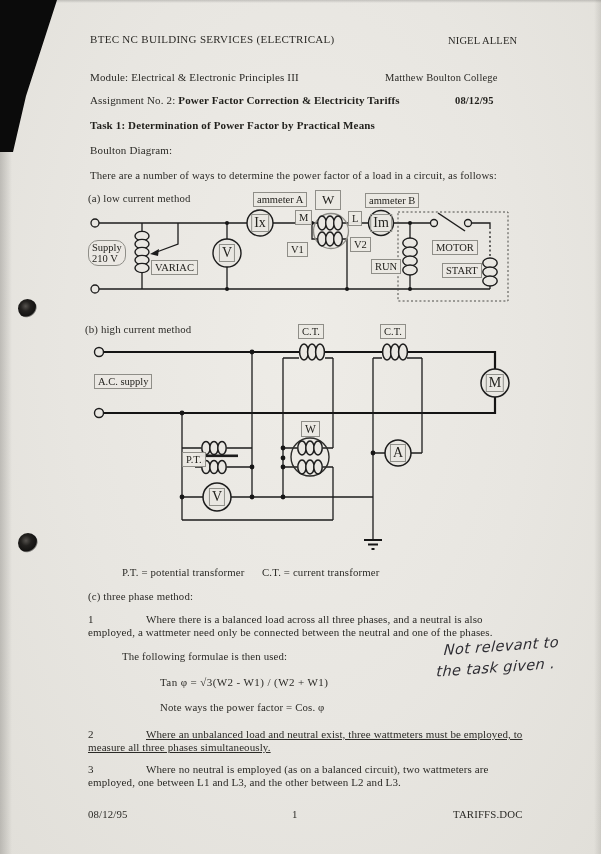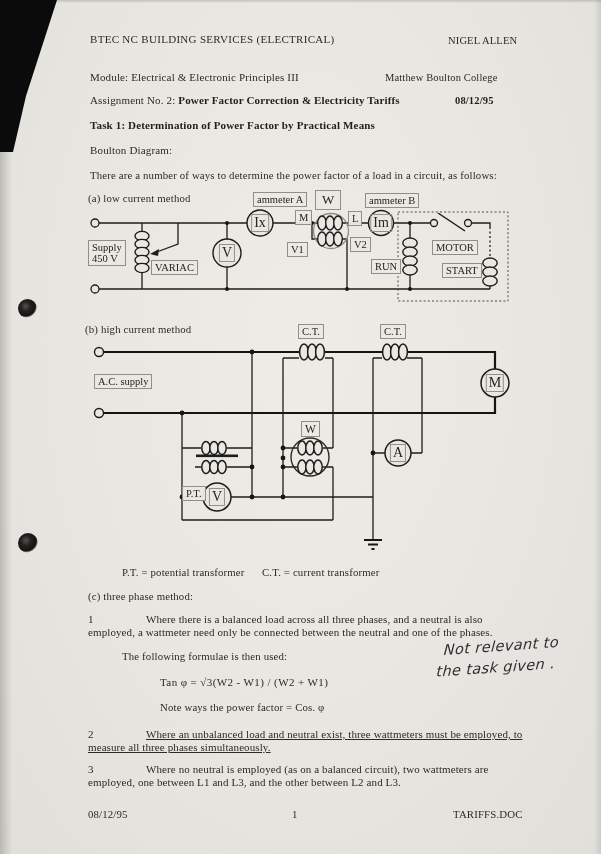--- a/index.html
+++ b/index.html
@@ -136,23 +136,23 @@
   <span class="lbl" style="left:168px;top:4px;">ammeter A</span>
   <span class="lbl lblW" style="left:230px;top:2px;">W</span>
   <span class="lbl" style="left:280px;top:5px;text-align:center;">ammeter B</span>
   <span class="lbl" style="left:210px;top:22px;">M</span>
   <span class="lbl" style="left:263px;top:23px;">L</span>
   <span class="lbl" style="left:202px;top:54px;">V1</span>
   <span class="lbl" style="left:265px;top:49px;">V2</span>
   <span class="lbl" style="left:286px;top:71px;">RUN</span>
   <span class="lbl" style="left:347px;top:52px;">MOTOR</span>
   <span class="lbl" style="left:357px;top:75px;">START</span>
-  <span class="lbl" style="left:3px;top:52px;">
+  <span class="lbl" style="left:3px;top:52px;border-radius:10px;">
       <span style="display:block;">Supply</span>
-      <span style="display:block;">450 V</span>
+      <span style="display:block;">210 V</span>
     </span>
   <span class="lbl" style="left:66px;top:72px;">VARIAC</span>
   <span class="clbl" style="left:142px;top:65px;">V</span>
   <span class="clbl" style="left:175px;top:35px;">Ix</span>
   <span class="clbl" style="left:296px;top:35px;">Im</span>
 </div>
 
 <div class="txt" style="left:85px;top:323px;font-size:10.8px;">(b) high current method</div>
 
 <div class="circ" style="left:85px;top:320px;width:432px;height:238px;">
@@ -231,21 +231,21 @@
       <circle cx="97" cy="177" r="2.4"></circle>
         <circle cx="167" cy="177" r="2.4"></circle>
         <circle cx="198" cy="177" r="2.4"></circle>
       <circle cx="288" cy="133" r="2.4"></circle>
     </g>
   </svg>
   <span class="lbl" style="left:213px;top:4px;">C.T.</span>
   <span class="lbl" style="left:295px;top:4px;">C.T.</span>
   <span class="lbl" style="left:9px;top:54px;text-align:center;">A.C. supply</span>
   <span class="lbl" style="left:216px;top:101px;font-size:11.5px;">W</span>
-  <span class="lbl" style="left:97px;top:166px;">P.T.</span>
+  <span class="lbl" style="left:97px;top:132px;">P.T.</span>
   <span class="clbl" style="left:410px;top:63px;">M</span>
   <span class="clbl" style="left:132px;top:177px;">V</span>
   <span class="clbl" style="left:313px;top:133px;">A</span>
 </div>
 
 <div class="txt" style="left:122px;top:566px;font-size:10.8px;">P.T. = potential transformer</div>
 <div class="txt" style="left:262px;top:566px;font-size:10.8px;">C.T. = current transformer</div>
 
 <div class="txt" style="left:88px;top:590px;font-size:10.8px;">(c) three phase method:</div>
 

